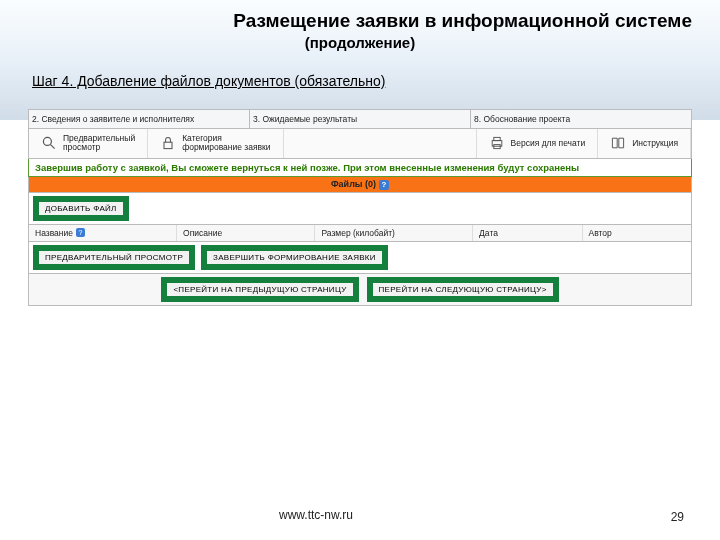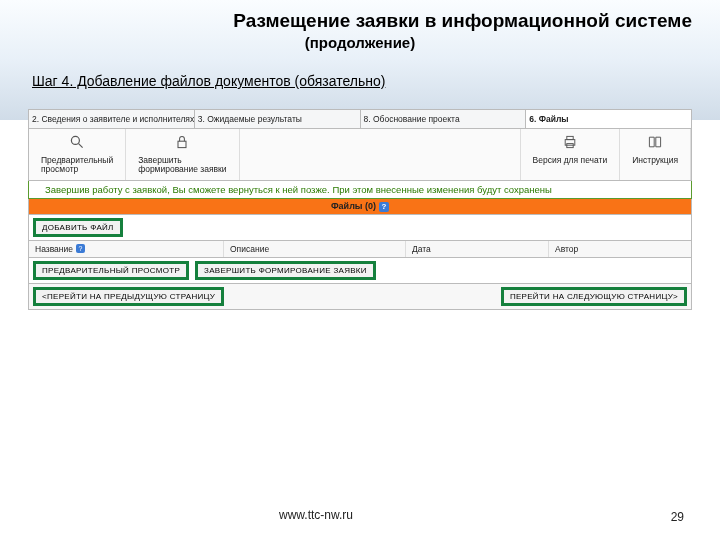--- a/index.html
+++ b/index.html
@@ -10,69 +10,68 @@
   h1 { font-size: 19px; font-weight: bold; text-align: right; color: #000; }
   h2 { font-size: 15px; font-weight: bold; text-align: center; color: #000; margin-top: 2px; }
   .step { font-size: 14px; text-decoration: underline; margin: 22px 0 0 4px; color: #000; }
 
   .app { margin-top: 20px; width: 100%; font-size: 9px; color: #222; }
   .tabs { display: flex; border: 1px solid #bbb; background: #f5f6f7; }
   .tab { flex: 1; padding: 4px 3px; border-right: 1px solid #bbb; white-space: nowrap; overflow: hidden; font-size: 8.5px; }
   .tab:last-child { border-right: none; }
   .tab.active { background: #fff; font-weight: bold; }
   .toolbar { display: flex; border: 1px solid #bbb; border-top: none; background: #fafafa; }
-  .tool { display: flex; align-items: center; gap: 6px; padding: 5px 12px; border-right: 1px solid #ddd; font-size: 8.5px; line-height: 1.1; flex-direction: column; }
+  .tool { display: flex; align-items: center; gap: 6px; padding: 5px 12px; border-right: 1px solid #ddd; font-size: 8.5px; line-height: 1.1; }
   .tool svg { width: 16px; height: 16px; flex: none; }
-  .notice { border: 1px solid #5a9b2e; background: #fff; color: #2a7a00; font-weight: normal; font-size: 9.5px; padding: 3px 16px; border-top: none; }
+  .notice { border: 1px solid #5a9b2e; background: #fff; color: #2a7a00; font-weight: bold; font-size: 9.5px; padding: 3px 6px; border-top: none; }
   .section-hdr { background: #f97316; border: 1px solid #bbb; border-top: none; text-align: center; font-weight: bold; font-size: 9px; padding: 2px; }
   .section-hdr .q { display:inline-block; width:10px; height:10px; background:#3b7bd6; color:#fff; border-radius:2px; font-size:8px; line-height:10px; margin-left:3px; }
   .row-btn { border:1px solid #bbb; border-top:none; padding:3px 4px; background:#fff; display:flex; }
-  .btn { border:3px solid #15803d; background:#f2f2f2; font-size:8px; padding:2px 6px; letter-spacing:.3px; cursor:pointer; }
+  .btn { border:6px solid #15803d; background:#f2f2f2; font-size:8px; padding:2px 6px; letter-spacing:.3px; cursor:pointer; }
   .cols { display:flex; border:1px solid #bbb; border-top:none; background:#f7f7f7; font-size:8.5px; }
   .col { padding:3px 6px; border-right:1px solid #ddd; display:flex; align-items:center; gap:3px; }
   .col .q { width:9px; height:9px; background:#3b7bd6; color:#fff; border-radius:2px; font-size:7px; line-height:9px; text-align:center; }
   .row-btns2 { border:1px solid #bbb; border-top:none; padding:3px 4px; background:#fff; display:flex; gap:6px; }
-  .pager { border:1px solid #bbb; border-top:none; padding:3px 4px; background:#f7f7f7; display:flex; justify-content:space-between; gap:8px; }
+  .pager { border:1px solid #bbb; border-top:none; padding:3px 4px; background:#f7f7f7; display:flex; justify-content:center; gap:8px; }
 
   .footer { position:absolute; bottom:18px; left:0; width:632px; display:flex; justify-content:center; font-size:12px; color:#222; }
   .pagenum { position:absolute; bottom:16px; right:36px; font-size:12px; color:#222; }
 </style>
 </head>
 <body>
 
 <div class="slide-bg"></div>
 
 <div class="content">
   <h1>Размещение заявки в информационной системе</h1>
   <h2>(продолжение)</h2>
   <div class="step">Шаг 4. Добавление файлов документов (обязательно)</div>
 
   <div class="app">
     <div class="tabs">
       <div class="tab"><span>2. Сведения о заявителе и исполнителях</span></div>
       <div class="tab"><span>3. Ожидаемые результаты</span></div>
       <div class="tab"><span>8. Обоснование проекта</span></div>
-      <div class="tab active"><span>6. Файлы</span></div>
     </div>
 
     <div class="toolbar">
       <div class="tool">
         <svg viewBox="0 0 20 20">
             <circle cx="8" cy="8" r="5" fill="none" stroke="#555" stroke-width="1.5"></circle>
             <line x1="12" y1="12" x2="17" y2="17" stroke="#555" stroke-width="1.5"></line>
           </svg>
         <span style="white-space:pre-line">Предварительный
 просмотр</span>
       </div>
       <div class="tool">
         <svg viewBox="0 0 20 20">
             <rect x="5" y="9" width="10" height="8" fill="none" stroke="#555" stroke-width="1.3"></rect>
             <path d="M7 9 V6 a3 3 0 0 1 6 0 V9" fill="none" stroke="#555" stroke-width="1.3"></path>
           </svg>
-        <span style="white-space:pre-line">Завершить
+        <span style="white-space:pre-line">Категория
 формирование заявки</span>
       </div>
       <div class="tool" style="flex:1;border-right:1px solid #ddd"></div>
       <div class="tool">
         <svg viewBox="0 0 20 20">
             <rect x="4" y="7" width="12" height="7" fill="none" stroke="#555" stroke-width="1.2"></rect>
             <rect x="6" y="3" width="8" height="4" fill="none" stroke="#555" stroke-width="1.2"></rect>
             <rect x="6" y="12" width="8" height="5" fill="none" stroke="#555" stroke-width="1.2"></rect>
           </svg>
         <span>Версия для печати</span>
@@ -96,20 +95,23 @@
     </div>
 
     <div class="cols">
       <div class="col" style="flex:1.4">
           <span>Название</span>
           <span class="q">?</span>
         </div>
       <div class="col" style="flex:1.3">
           <span>Описание</span>
         </div>
+      <div class="col" style="flex:1.5">
+          <span>Размер (килобайт)</span>
+        </div>
       <div class="col" style="flex:1">
           <span>Дата</span>
         </div>
       <div class="col" style="flex:1;border-right:none">
           <span>Автор</span>
         </div>
     </div>
 
     <div class="row-btns2">
       <button class="btn">ПРЕДВАРИТЕЛЬНЫЙ ПРОСМОТР</button>

